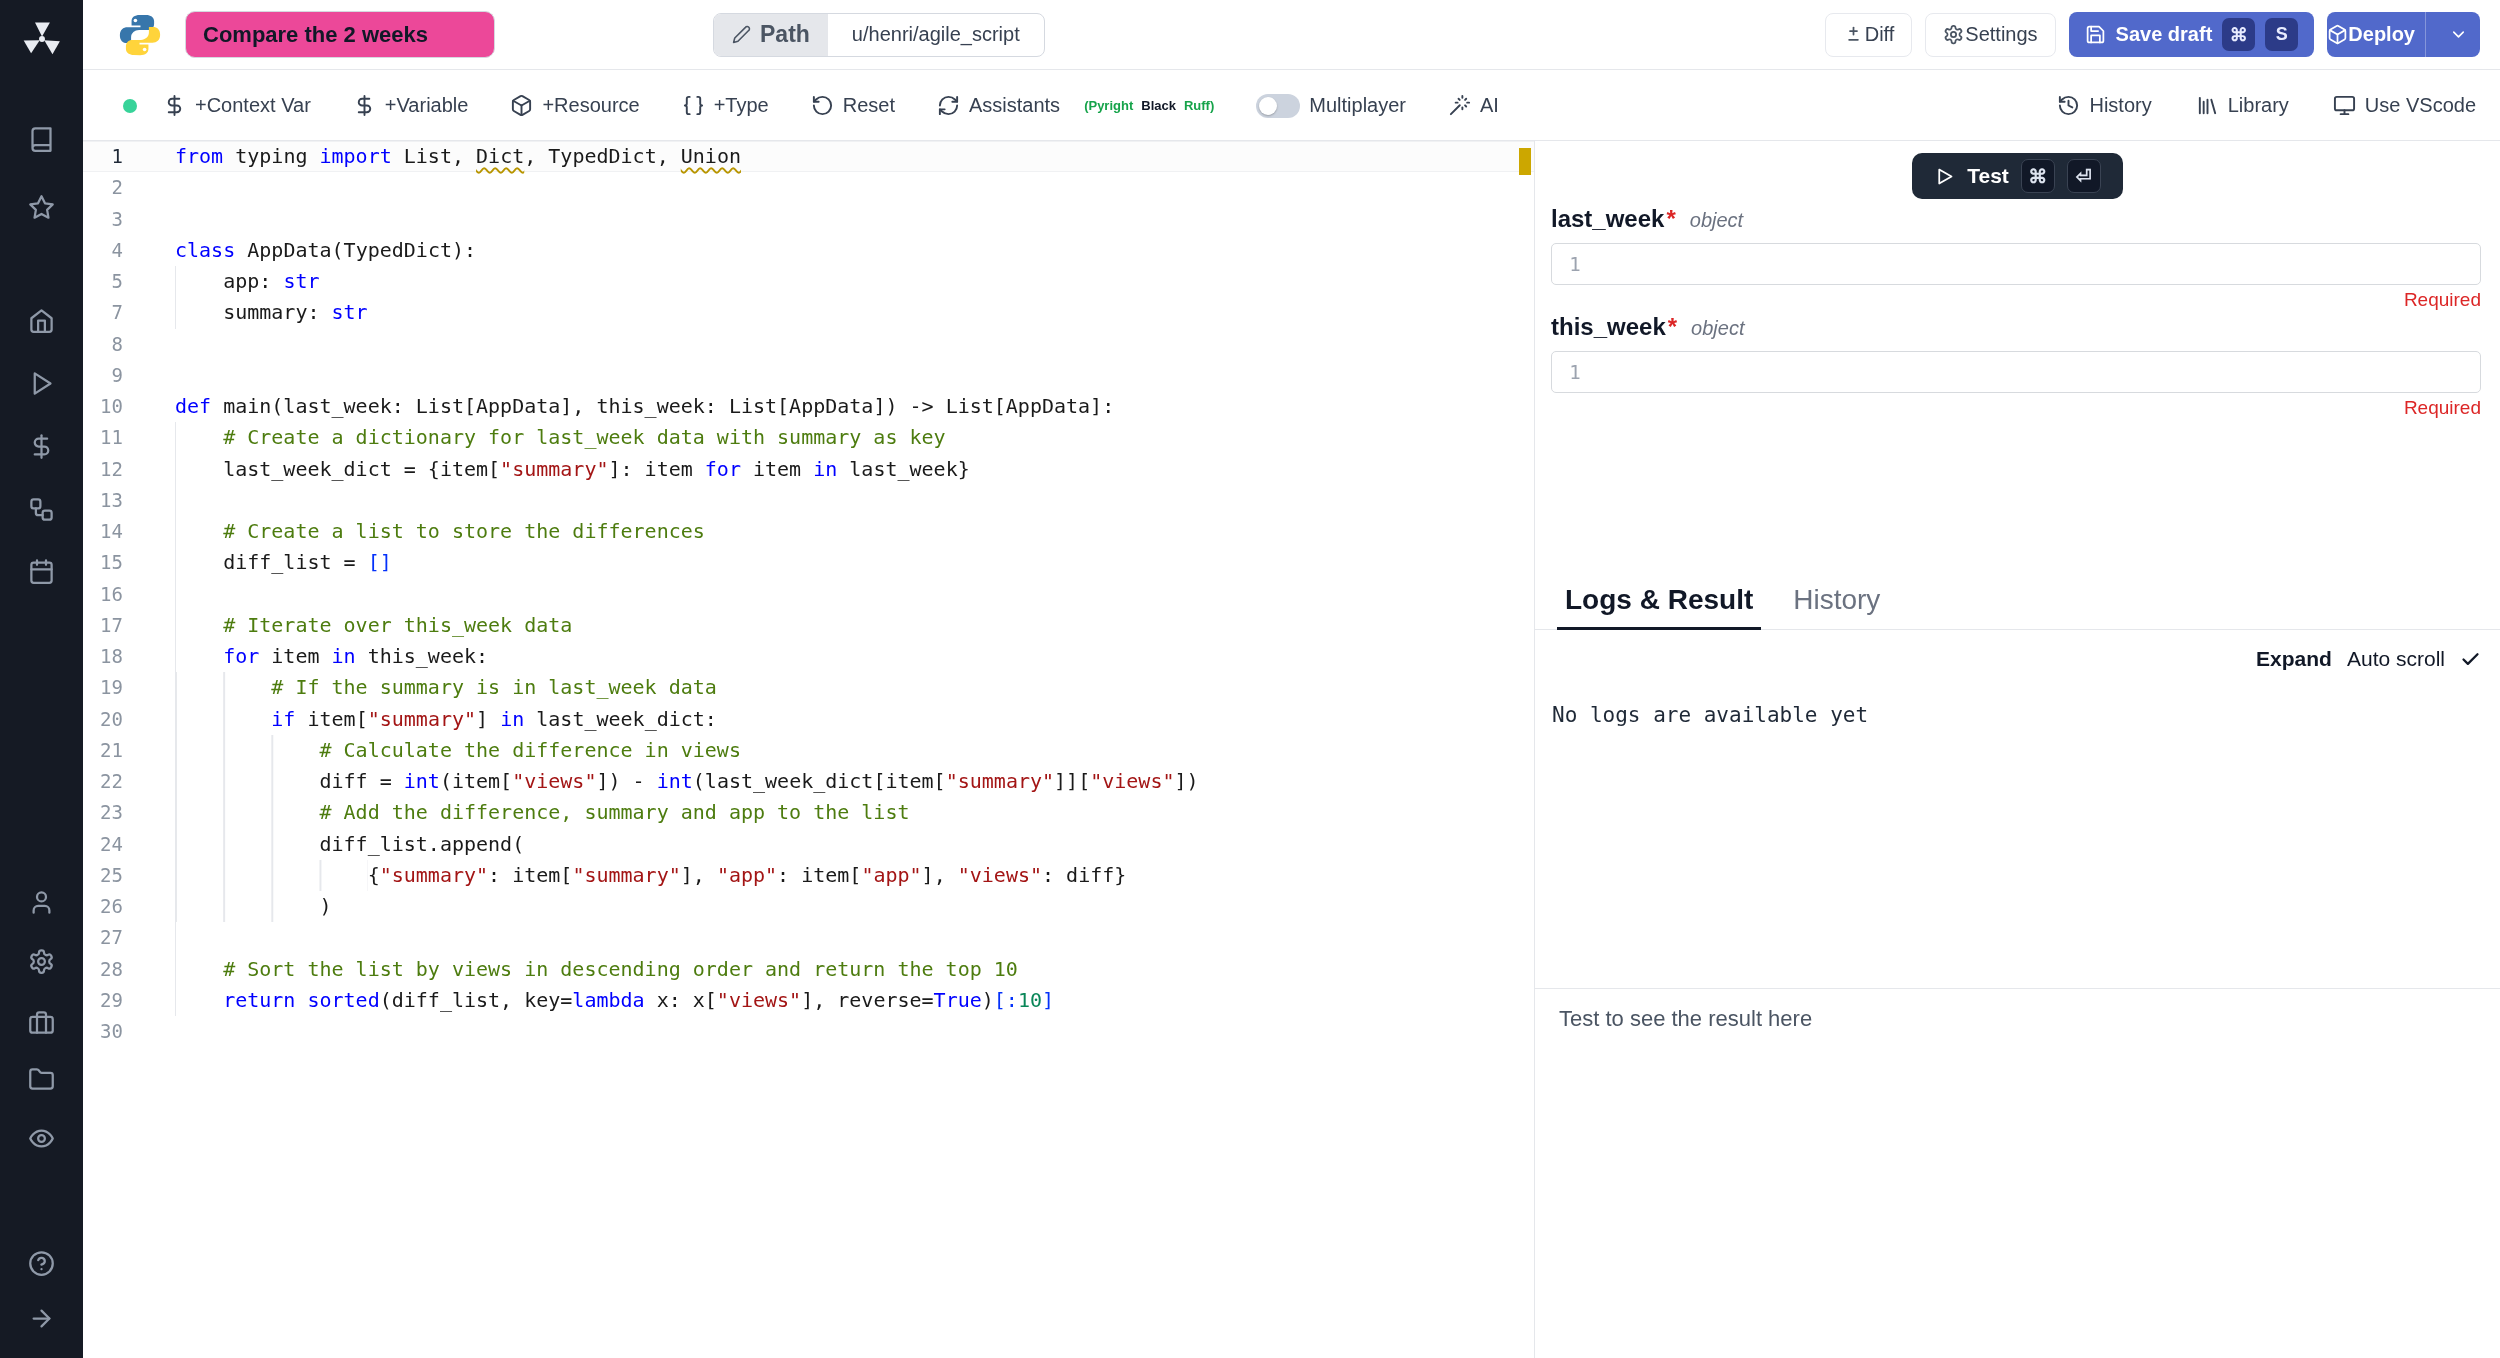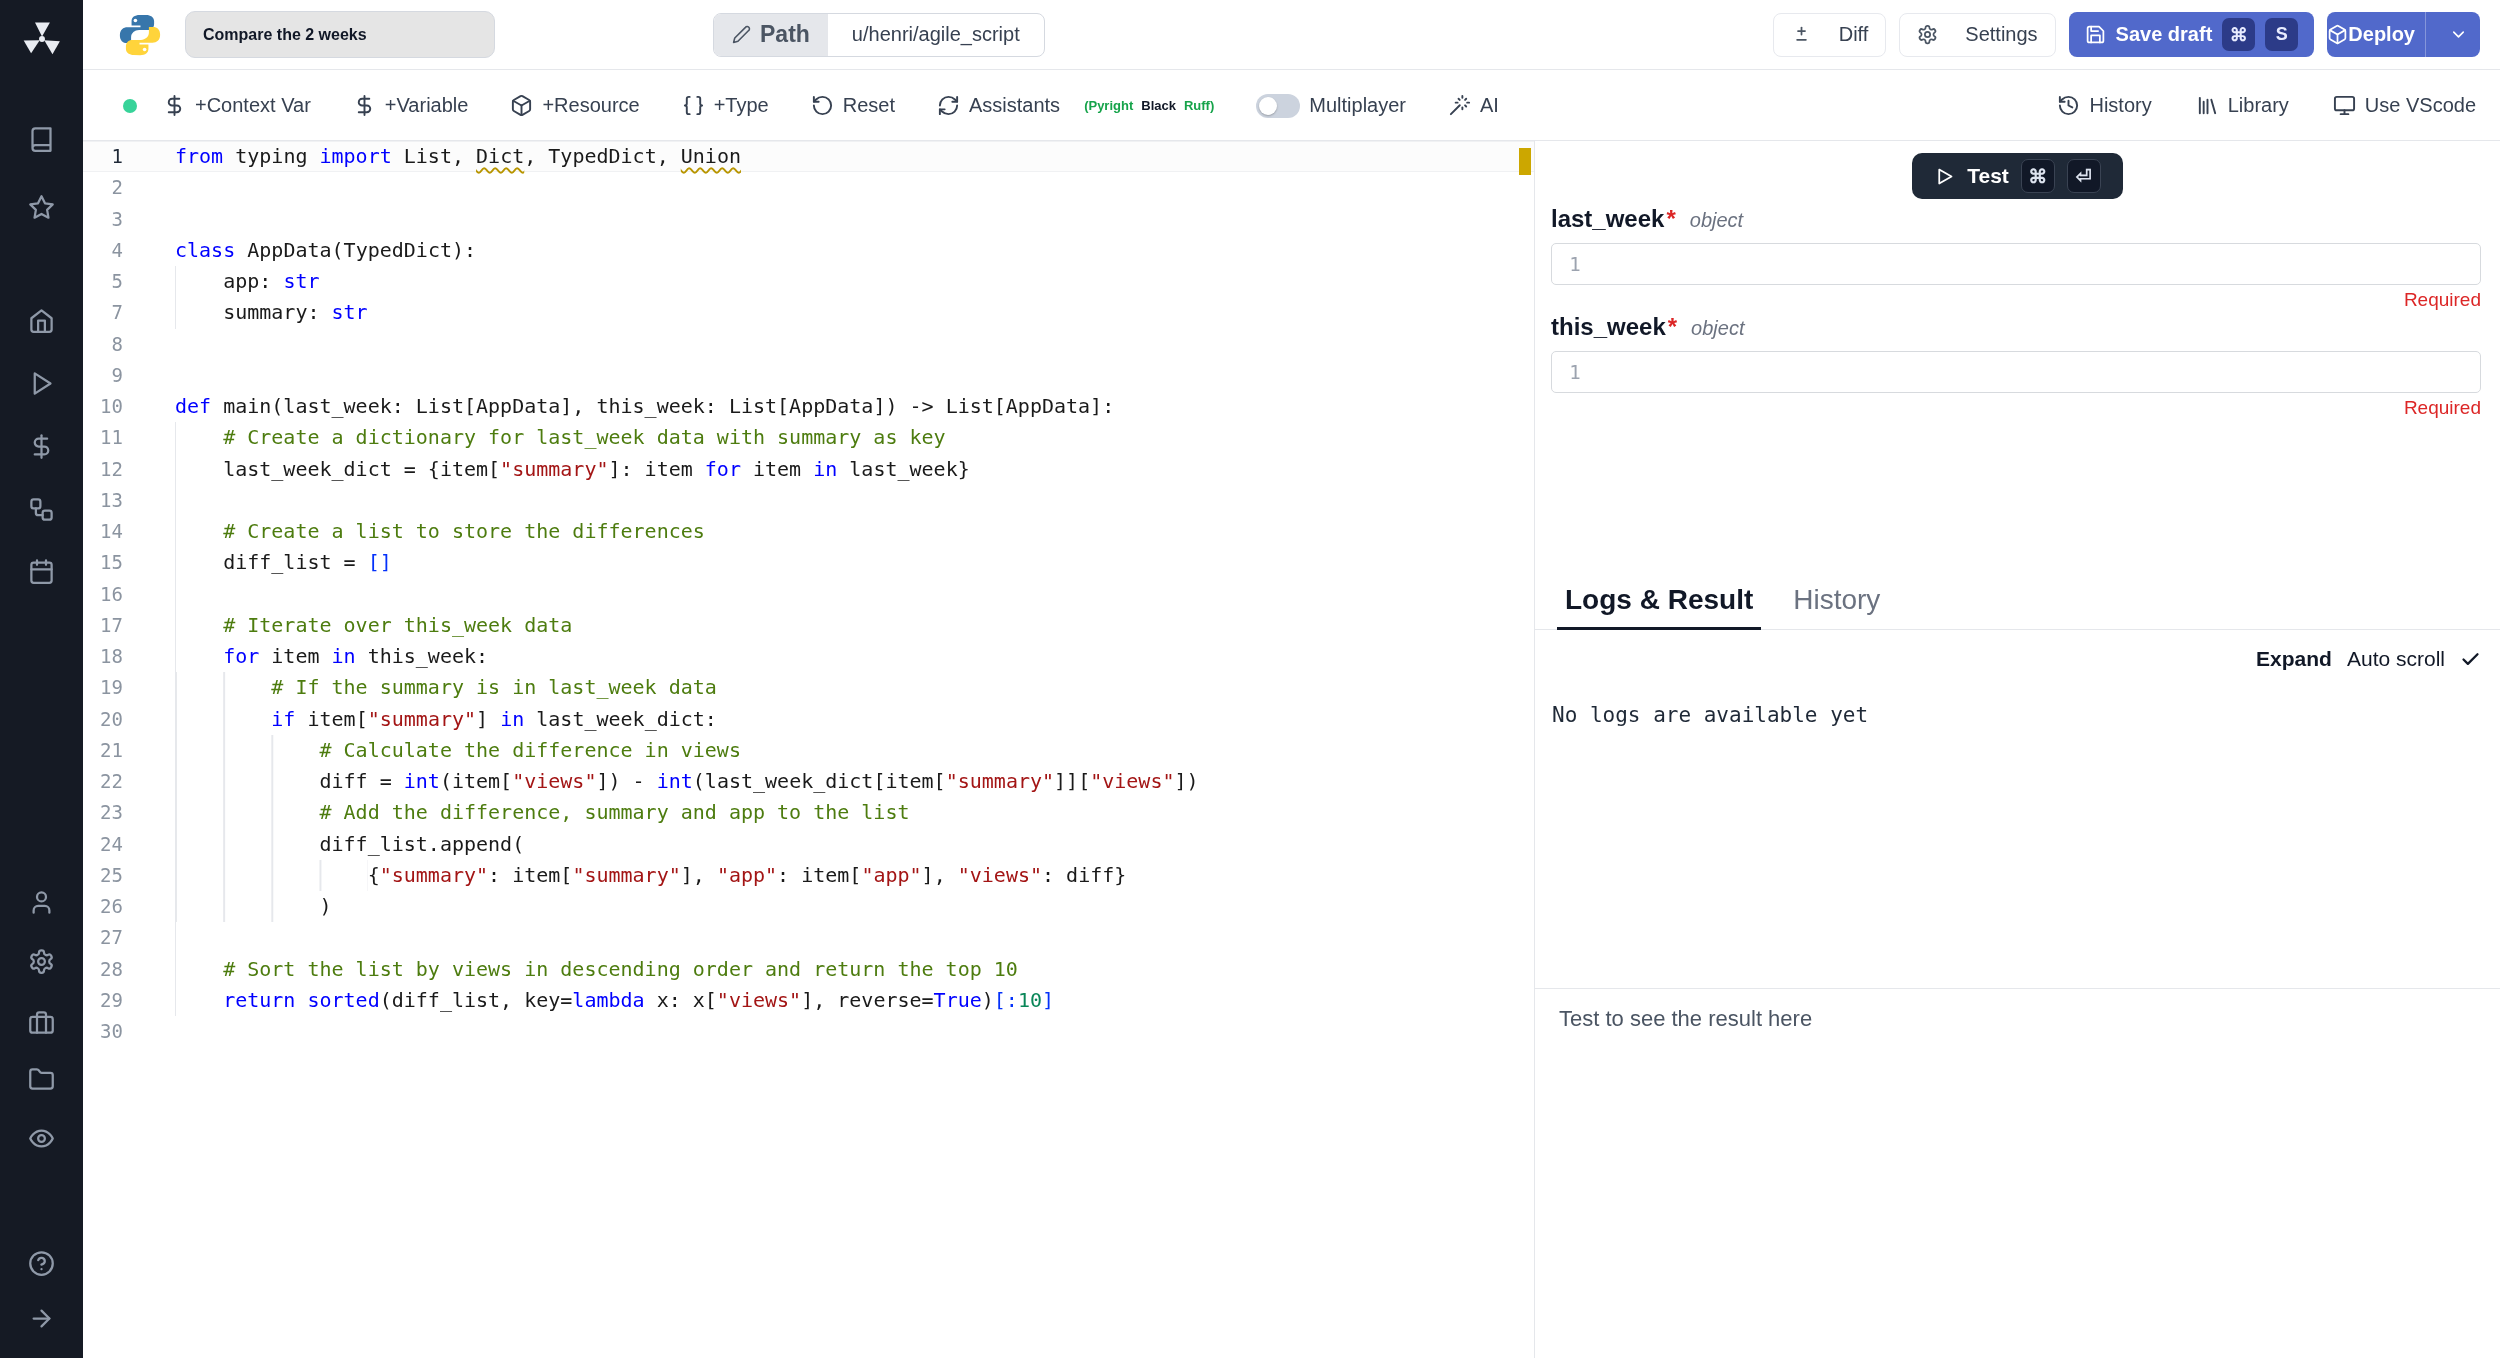--- a/index.html
+++ b/index.html
@@ -10,27 +10,27 @@
   
   .sidebar { position:absolute; left:0; top:0; width:83px; height:1358px; background:#151a24; z-index:5; }
   .s-item { position:absolute; left:0; width:83px; display:flex; justify-content:center; color:#8f99a8; cursor:pointer; }
   .s-item svg { width:27px; height:27px; stroke:currentColor; fill:none; stroke-width:2; stroke-linecap:round; stroke-linejoin:round; }
   .s-logo { top:18px; }
   .s-logo svg { width:42px; height:42px; }
 
   
   .topbar { position:absolute; left:83px; top:0; right:0; height:70px; border-bottom:1px solid #e5e7eb; display:flex; align-items:center; padding:0 20px 0 34px; background:#fff; z-index:4; }
   .py-logo { width:46px; height:46px; flex:0 0 auto; }
-  .title-box { margin-left:22px; width:310px; height:47px; border:1px solid #d5d9e0; border-radius:10px; display:flex; align-items:center; padding:8px 17px; font-size:16px; font-weight:700; color:#111827; background:#e5e5e5; }
+  .title-box { margin-left:22px; width:310px; height:47px; border:1px solid #d5d9e0; border-radius:10px; display:flex; align-items:center; padding:8px 17px; font-size:22px; font-weight:700; color:#111827; background:#ec4899; }
   .path-group { margin-left:218px; height:44px; border:1px solid #d5d9e0; border-radius:8px; display:flex; align-items:stretch; overflow:hidden; background:#fff; }
   .path-btn { background:#e5e7eb; display:flex; align-items:center; gap:9px; padding:0 18px; color:#4b5563; font-size:23px; font-weight:600; cursor:pointer; }
   .path-btn svg { width:19px; height:19px; stroke:#4b5563; fill:none; stroke-width:2; stroke-linecap:round; stroke-linejoin:round; }
   .path-value { display:flex; align-items:center; padding:0 24px; font-size:20px; color:#374151; }
   .tb-right { margin-left:auto; display:flex; align-items:center; gap:13px; }
-  .btn-ghost { display:flex; align-items:center; gap:27px; height:44px; padding:0 17px; border:1px solid #e7e9ee; border-radius:8px; background:#fff; color:#374151; font-size:20px; font-weight:500; cursor:pointer; }
+  .btn-ghost { display:flex; align-items:center; gap:1px; height:44px; padding:0 17px; border:1px solid #e7e9ee; border-radius:8px; background:#fff; color:#374151; font-size:20px; font-weight:500; cursor:pointer; }
   .btn-ghost svg { width:21px; height:21px; stroke:#4b5563; fill:none; stroke-width:2; stroke-linecap:round; stroke-linejoin:round; }
   .btn-primary { display:flex; align-items:center; gap:10px; height:45px; padding:0 16px; border:none; border-radius:8px; background:#5169cb; color:#fff; font-size:20px; font-weight:600; cursor:pointer; }
   .btn-primary svg { width:21px; height:21px; stroke:#fff; fill:none; stroke-width:2; stroke-linecap:round; stroke-linejoin:round; }
   .kbd-badge { min-width:33px; height:33px; padding:0 7px; border-radius:7px; background:#2c3b88; display:flex; align-items:center; justify-content:center; font-size:18px; color:#e8ecff; }
   .btn-deploy { padding:0; overflow:hidden; }
   .deploy-main { display:flex; align-items:center; gap:0; padding:0 0; height:100%; }
   .deploy-sep { width:1px; height:100%; background:rgba(255,255,255,0.30); }
   .deploy-caret { width:44px; height:100%; display:flex; align-items:center; justify-content:center; }
 
   

